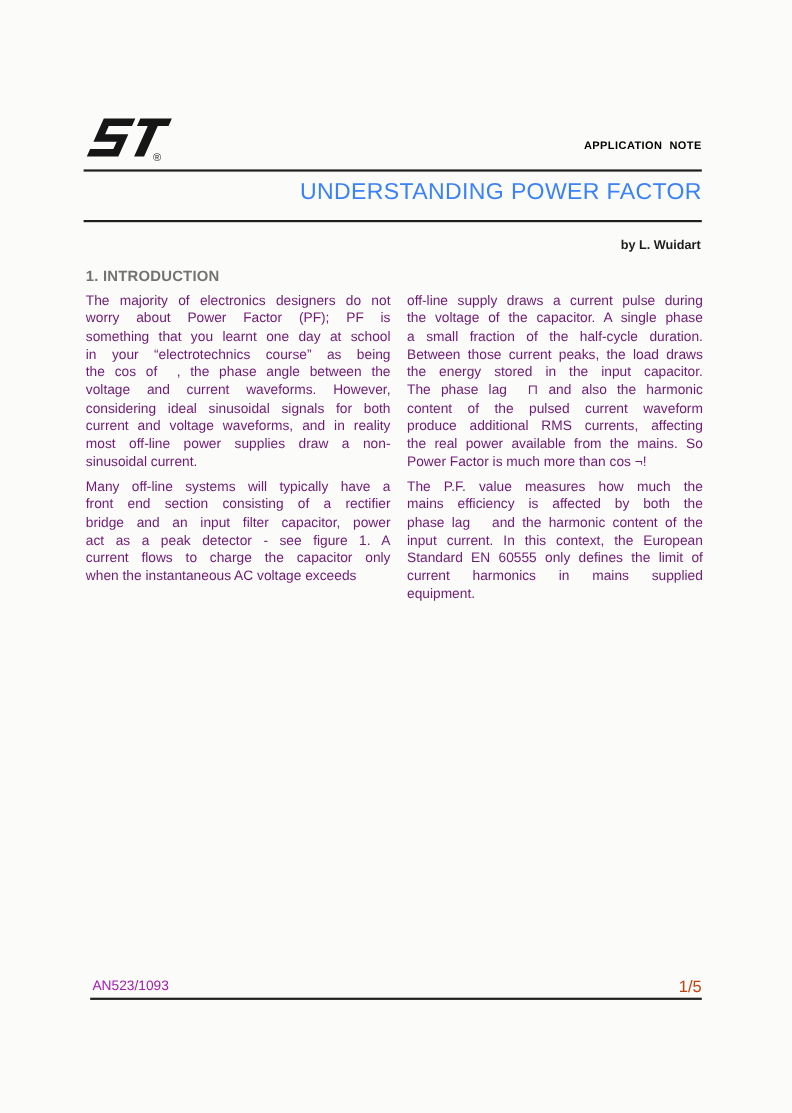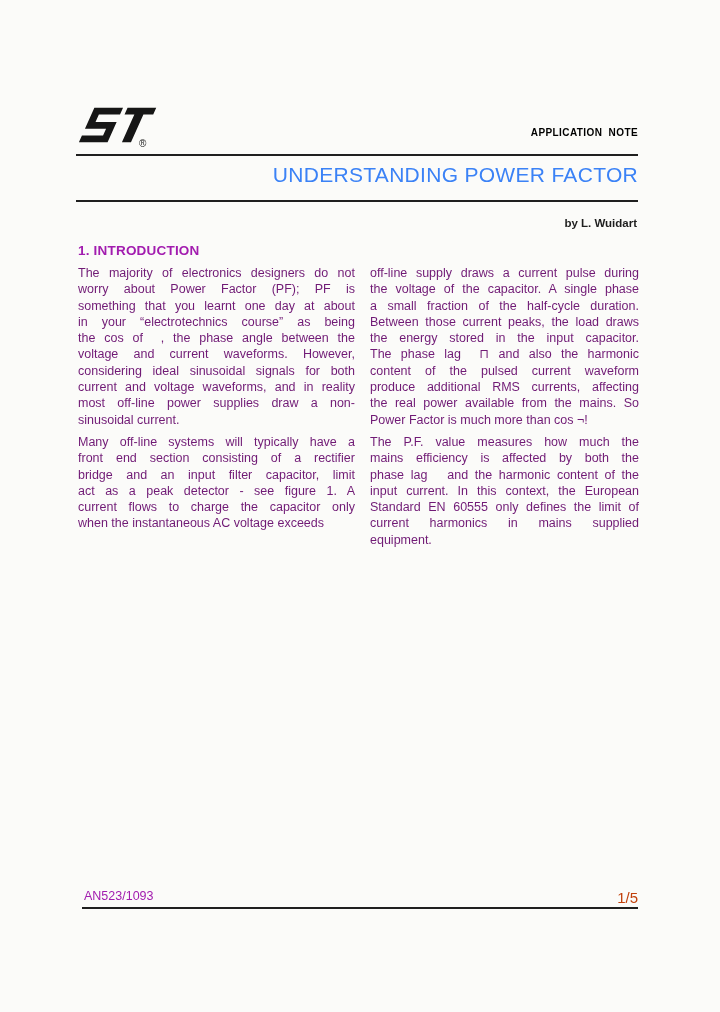--- a/index.html
+++ b/index.html
@@ -38,21 +38,21 @@
     color:#3b82f6; white-space:nowrap;
   }
   .byline {
     position:absolute; right:83px; top:217px;
     font-size:11.5px; font-weight:bold; color:#1e1e1e;
   }
   
   .section-heading {
     position:absolute; left:78px; top:243px; margin:0;
     font-size:13.5px; font-weight:bold; letter-spacing:0.2px;
-    color:#a21caf;
+    color:#737373;
   }
   .col {
     position:absolute; top:265px;
     font-size:12.5px; line-height:16.3px;
     color:#701a75;
   }
   .col-left  { left:78px;  width:277px; }
   .col-right { left:370px; width:269px; }
   .para + .para { margin-top:6px; }
   .line { text-align:justify; text-align-last:justify; }
@@ -92,33 +92,33 @@
   <div class="rule rule-header-bottom"></div>
 
   <div class="byline">by L. Wuidart</div>
 
   <h2 class="section-heading">1. INTRODUCTION</h2>
 
   <div class="col col-left">
       <div class="para">
         <div class="line">The majority of electronics designers do not</div>
         <div class="line">worry about Power Factor (PF); PF is</div>
-        <div class="line">something that you learnt one day at about</div>
+        <div class="line">something that you learnt one day at school</div>
         <div class="line">in your “electrotechnics course” as being</div>
         <div class="line">the cos of &nbsp;, the phase angle between the</div>
         <div class="line">voltage and current waveforms. However,</div>
         <div class="line">considering ideal sinusoidal signals for both</div>
         <div class="line">current and voltage waveforms, and in reality</div>
         <div class="line">most off-line power supplies draw a non-</div>
         <div class="line last">sinusoidal current.</div>
       </div>
       <div class="para">
         <div class="line">Many off-line systems will typically have a</div>
         <div class="line">front end section consisting of a rectifier</div>
-        <div class="line">bridge and an input filter capacitor, limit</div>
+        <div class="line">bridge and an input filter capacitor, power</div>
         <div class="line">act as a peak detector - see figure 1. A</div>
         <div class="line">current flows to charge the capacitor only</div>
         <div class="line last">when the instantaneous AC voltage exceeds</div>
       </div>
     </div>
   <div class="col col-right">
       <div class="para">
         <div class="line">off-line supply draws a current pulse during</div>
         <div class="line">the voltage of the capacitor. A single phase</div>
         <div class="line">a small fraction of the half-cycle duration.</div>

